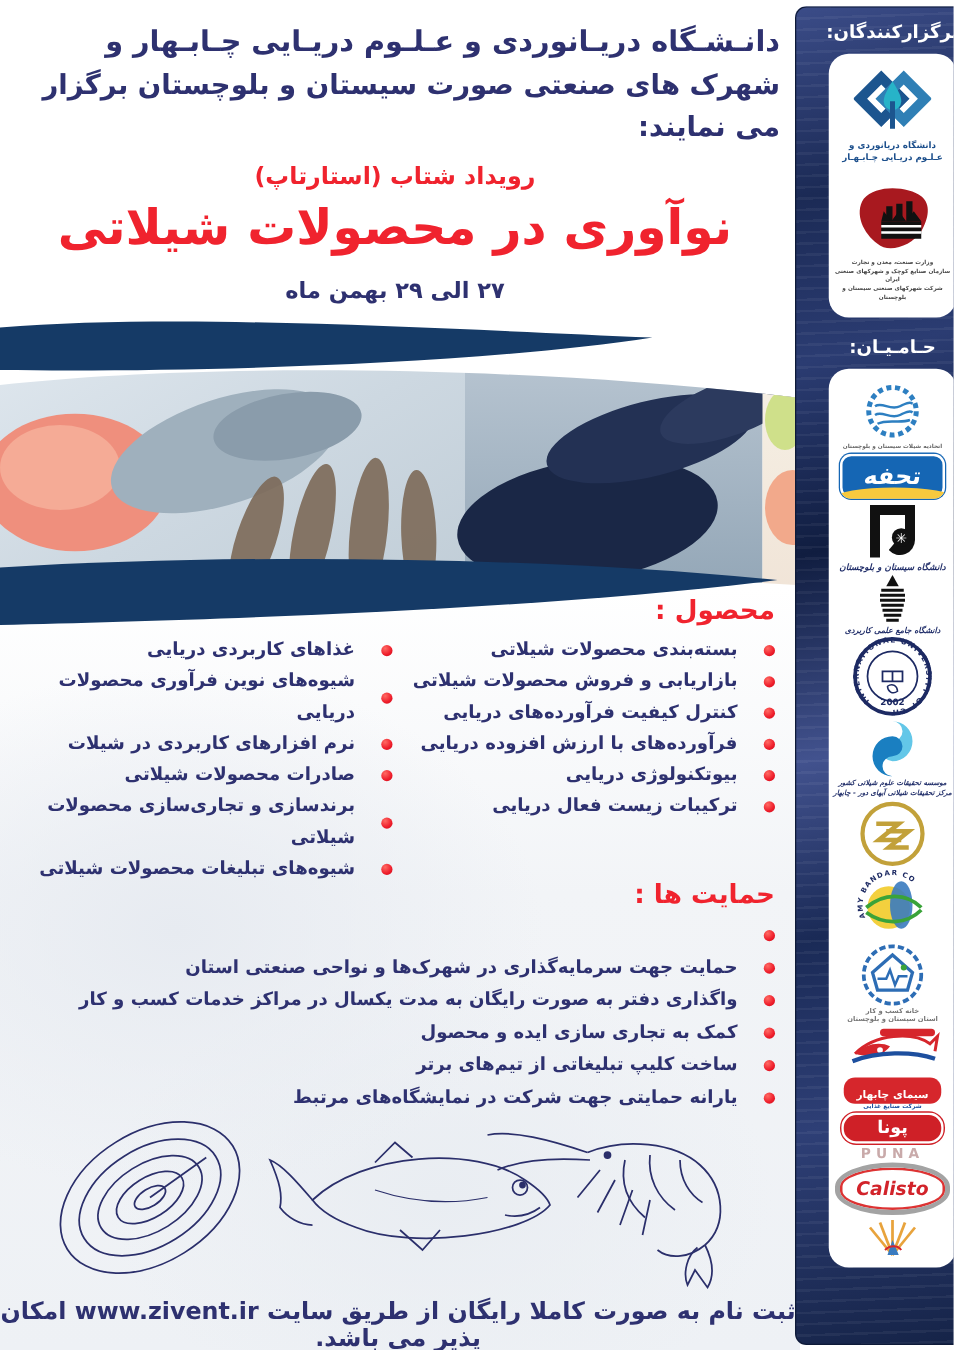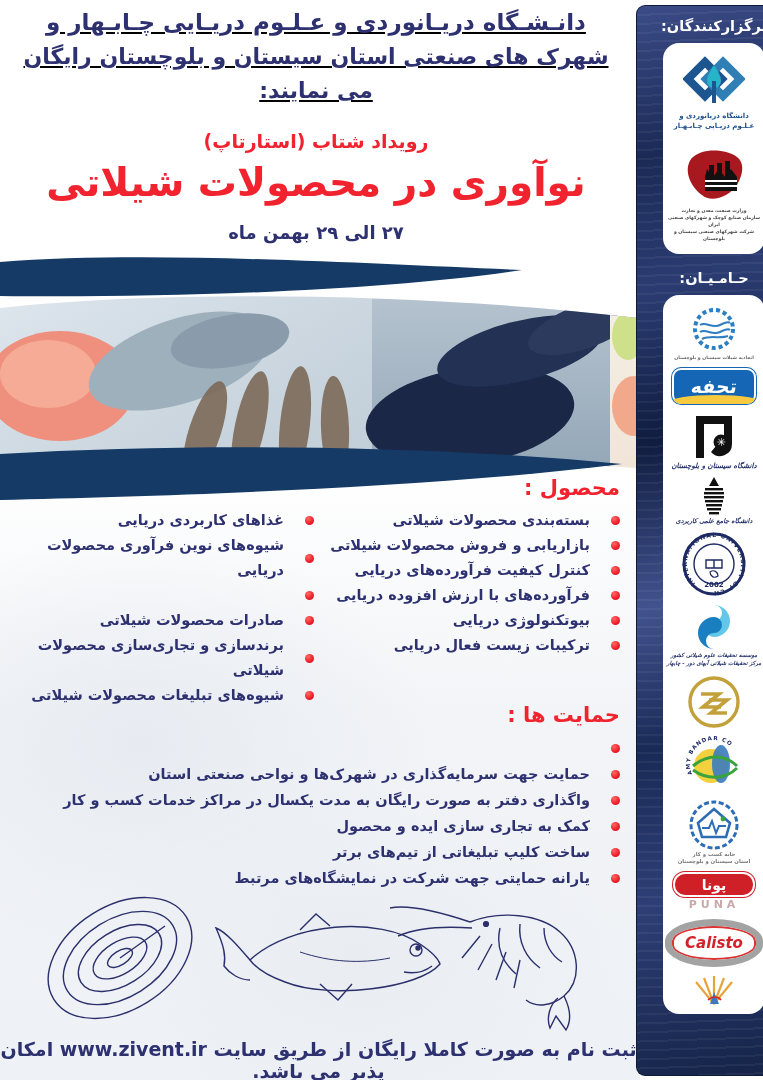--- a/index.html
+++ b/index.html
@@ -11,21 +11,21 @@
     background:
       radial-gradient(420px 300px at 22% 45%, #e7ebf1 0%, rgba(231,235,241,0) 70%),
       radial-gradient(380px 260px at 55% 80%, #e9edf2 0%, rgba(233,237,242,0) 70%),
       linear-gradient(#ffffff 0%, #f2f4f7 40%, #eef1f5 100%);
     }
 
   
   .main{position:absolute;left:0;top:0;width:637px;height:1080px;}
   .rtl{direction:rtl;unicode-bidi:embed;}
 
-  .hdr{position:absolute;top:4px;left:8px;width:616px;text-align:center;text-decoration:underline;}
+  .hdr{position:absolute;top:16px;left:8px;width:616px;}
   .hdr-l1{font-size:23px;font-weight:bold;color:#2e3170;line-height:36px;}
   .hdr-l2{font-size:22px;font-weight:bold;color:#2e3170;line-height:34px;}
   .event-type{position:absolute;top:130px;left:8px;width:616px;text-align:center;
     font-size:19px;font-weight:bold;color:#f0232e;}
   .big-title{position:absolute;top:160px;left:8px;width:616px;text-align:center;
     font-size:39px;font-weight:bold;color:#f0232e;letter-spacing:-1px;}
   .date-line{position:absolute;top:222px;left:8px;width:616px;text-align:center;
     font-size:18px;font-weight:bold;color:#2e3170;}
 
   
@@ -71,33 +71,33 @@
   .tohfe span{color:#fff;font-size:19px;font-weight:bold;z-index:2;transform:skewX(-6deg);}
   .tohfe::after{content:"";position:absolute;left:-4px;bottom:-7px;width:95px;height:16px;
     background:#f7c93e;border-radius:50% 50% 0 0;}
   
   .puna{width:82px;height:25px;border-radius:12px;background:#cf2027;
     box-shadow:inset 0 0 0 2px #ffffff,0 0 0 1px #cf2027;
     display:flex;align-items:center;justify-content:center;color:#fff;font-size:14px;font-weight:bold;direction:rtl;}
   .puna-en{font-size:11px;letter-spacing:4px;color:#c9aaaa;font-weight:bold;margin-top:1px;}
   
   .calisto{width:84px;height:34px;border-radius:50%/46%;background:#fff;
-    border:7px solid #a3a3a3;box-shadow:inset 0 0 0 2px #d33;display:flex;align-items:center;justify-content:center;}
+    border:4px solid #a3a3a3;box-shadow:inset 0 0 0 2px #d33;display:flex;align-items:center;justify-content:center;}
   .calisto span{color:#d2232a;font-size:15px;font-weight:bold;font-style:italic;text-shadow:0 1px 0 #fff;}
 </style>
 </head>
 <body>
 
 <div id="poster">
 
   <div class="main">
 
     <div class="hdr rtl">
       <div class="hdr-l1">دانـشـگاه دریـانوردی و عـلـوم دریـایی چـابـهار و</div>
-      <div class="hdr-l2">شهرک های صنعتی استان سیستان و بلوچستان رایگان می نمایند:</div>
+      <div class="hdr-l2">شهرک های صنعتی صورت سیستان و بلوچستان برگزار می نمایند:</div>
     </div>
     <div class="event-type rtl">رویداد شتاب (استارتاپ)</div>
     <div class="big-title rtl">نوآوری در محصولات شیلاتی</div>
     <div class="date-line rtl">۲۷ الی ۲۹ بهمن ماه</div>
 
     <div class="strip">
       <svg width="637" height="252" viewBox="0 0 637 252">
         <defs>
           <linearGradient id="gIce" x1="0" y1="0" x2="1" y2="1">
             <stop offset="0" stop-color="#dfe7ee"></stop>
@@ -177,20 +177,21 @@
           <div class="li">
               <span class="dot"></span>
               <span class="li-txt">غذاهای کاربردی دریایی</span>
             </div>
           <div class="li">
               <span class="dot"></span>
               <span class="li-txt">شیوه‌های نوین فرآوری محصولات دریایی</span>
             </div>
           <div class="li">
               <span class="dot"></span>
+              <span class="li-txt">نرم افزارهای کاربردی در شیلات</span>
             </div>
           <div class="li">
               <span class="dot"></span>
               <span class="li-txt">صادرات محصولات شیلاتی</span>
             </div>
           <div class="li">
               <span class="dot"></span>
               <span class="li-txt">برندسازی و تجاری‌سازی محصولات شیلاتی</span>
             </div>
           <div class="li">
@@ -414,20 +415,33 @@
           <path d="M12,24 L28,10 L44,24 L40,38 H16 Z" fill="none" stroke="#2d6db5" stroke-width="2.6"></path>
           <polyline points="16,29 23,29 26,22 30,34 33,27 40,27" fill="none" stroke="#2d6db5" stroke-width="2"></polyline>
           <circle cx="37" cy="20" r="2.4" fill="#3aa339"></circle>
         </svg>
         <div class="cap cap-b" style="font-size:5.4px;line-height:7px;color:#777;">
           <div>خانه کسب و کار</div>
           <div>استان سیستان و بلوچستان</div>
         </div>
       </div>
 
+      <div class="logo-blk">
+        <svg width="80" height="40" viewBox="0 0 80 40">
+          <path d="M10,22 C26,6 56,4 70,14 L76,8 L74,20" fill="none" stroke="#d6262c" stroke-width="2.4"></path>
+          <path d="M10,22 C18,14 30,12 38,16 C34,22 24,26 10,22 Z" fill="#d6262c"></path>
+          <circle cx="30" cy="19" r="3" fill="#fff" stroke="#d6262c" stroke-width="1.4"></circle>
+          <path d="M8,28 C28,20 56,20 74,26" fill="none" stroke="#1d4f9e" stroke-width="3.4"></path>
+          <rect x="30" y="2" width="44" height="6" rx="3" fill="#d6262c"></rect>
+        </svg>
+        <div style="background:#d6262c;border-radius:9px;padding:1px 10px;margin-top:1px;">
+          <span class="rtl" style="color:#fff;font-size:8.5px;font-weight:bold;">سیمای چابهار</span>
+        </div>
+        <div class="cap" style="font-size:4.8px;color:#1d4f9e;">شرکت صنایع غذایی</div>
+      </div>
 
       <div class="logo-blk">
         <div class="puna">
             <span>پونا</span>
           </div>
         <div class="puna-en">PUNA</div>
       </div>
 
       <div class="logo-blk">
         <div class="calisto">

